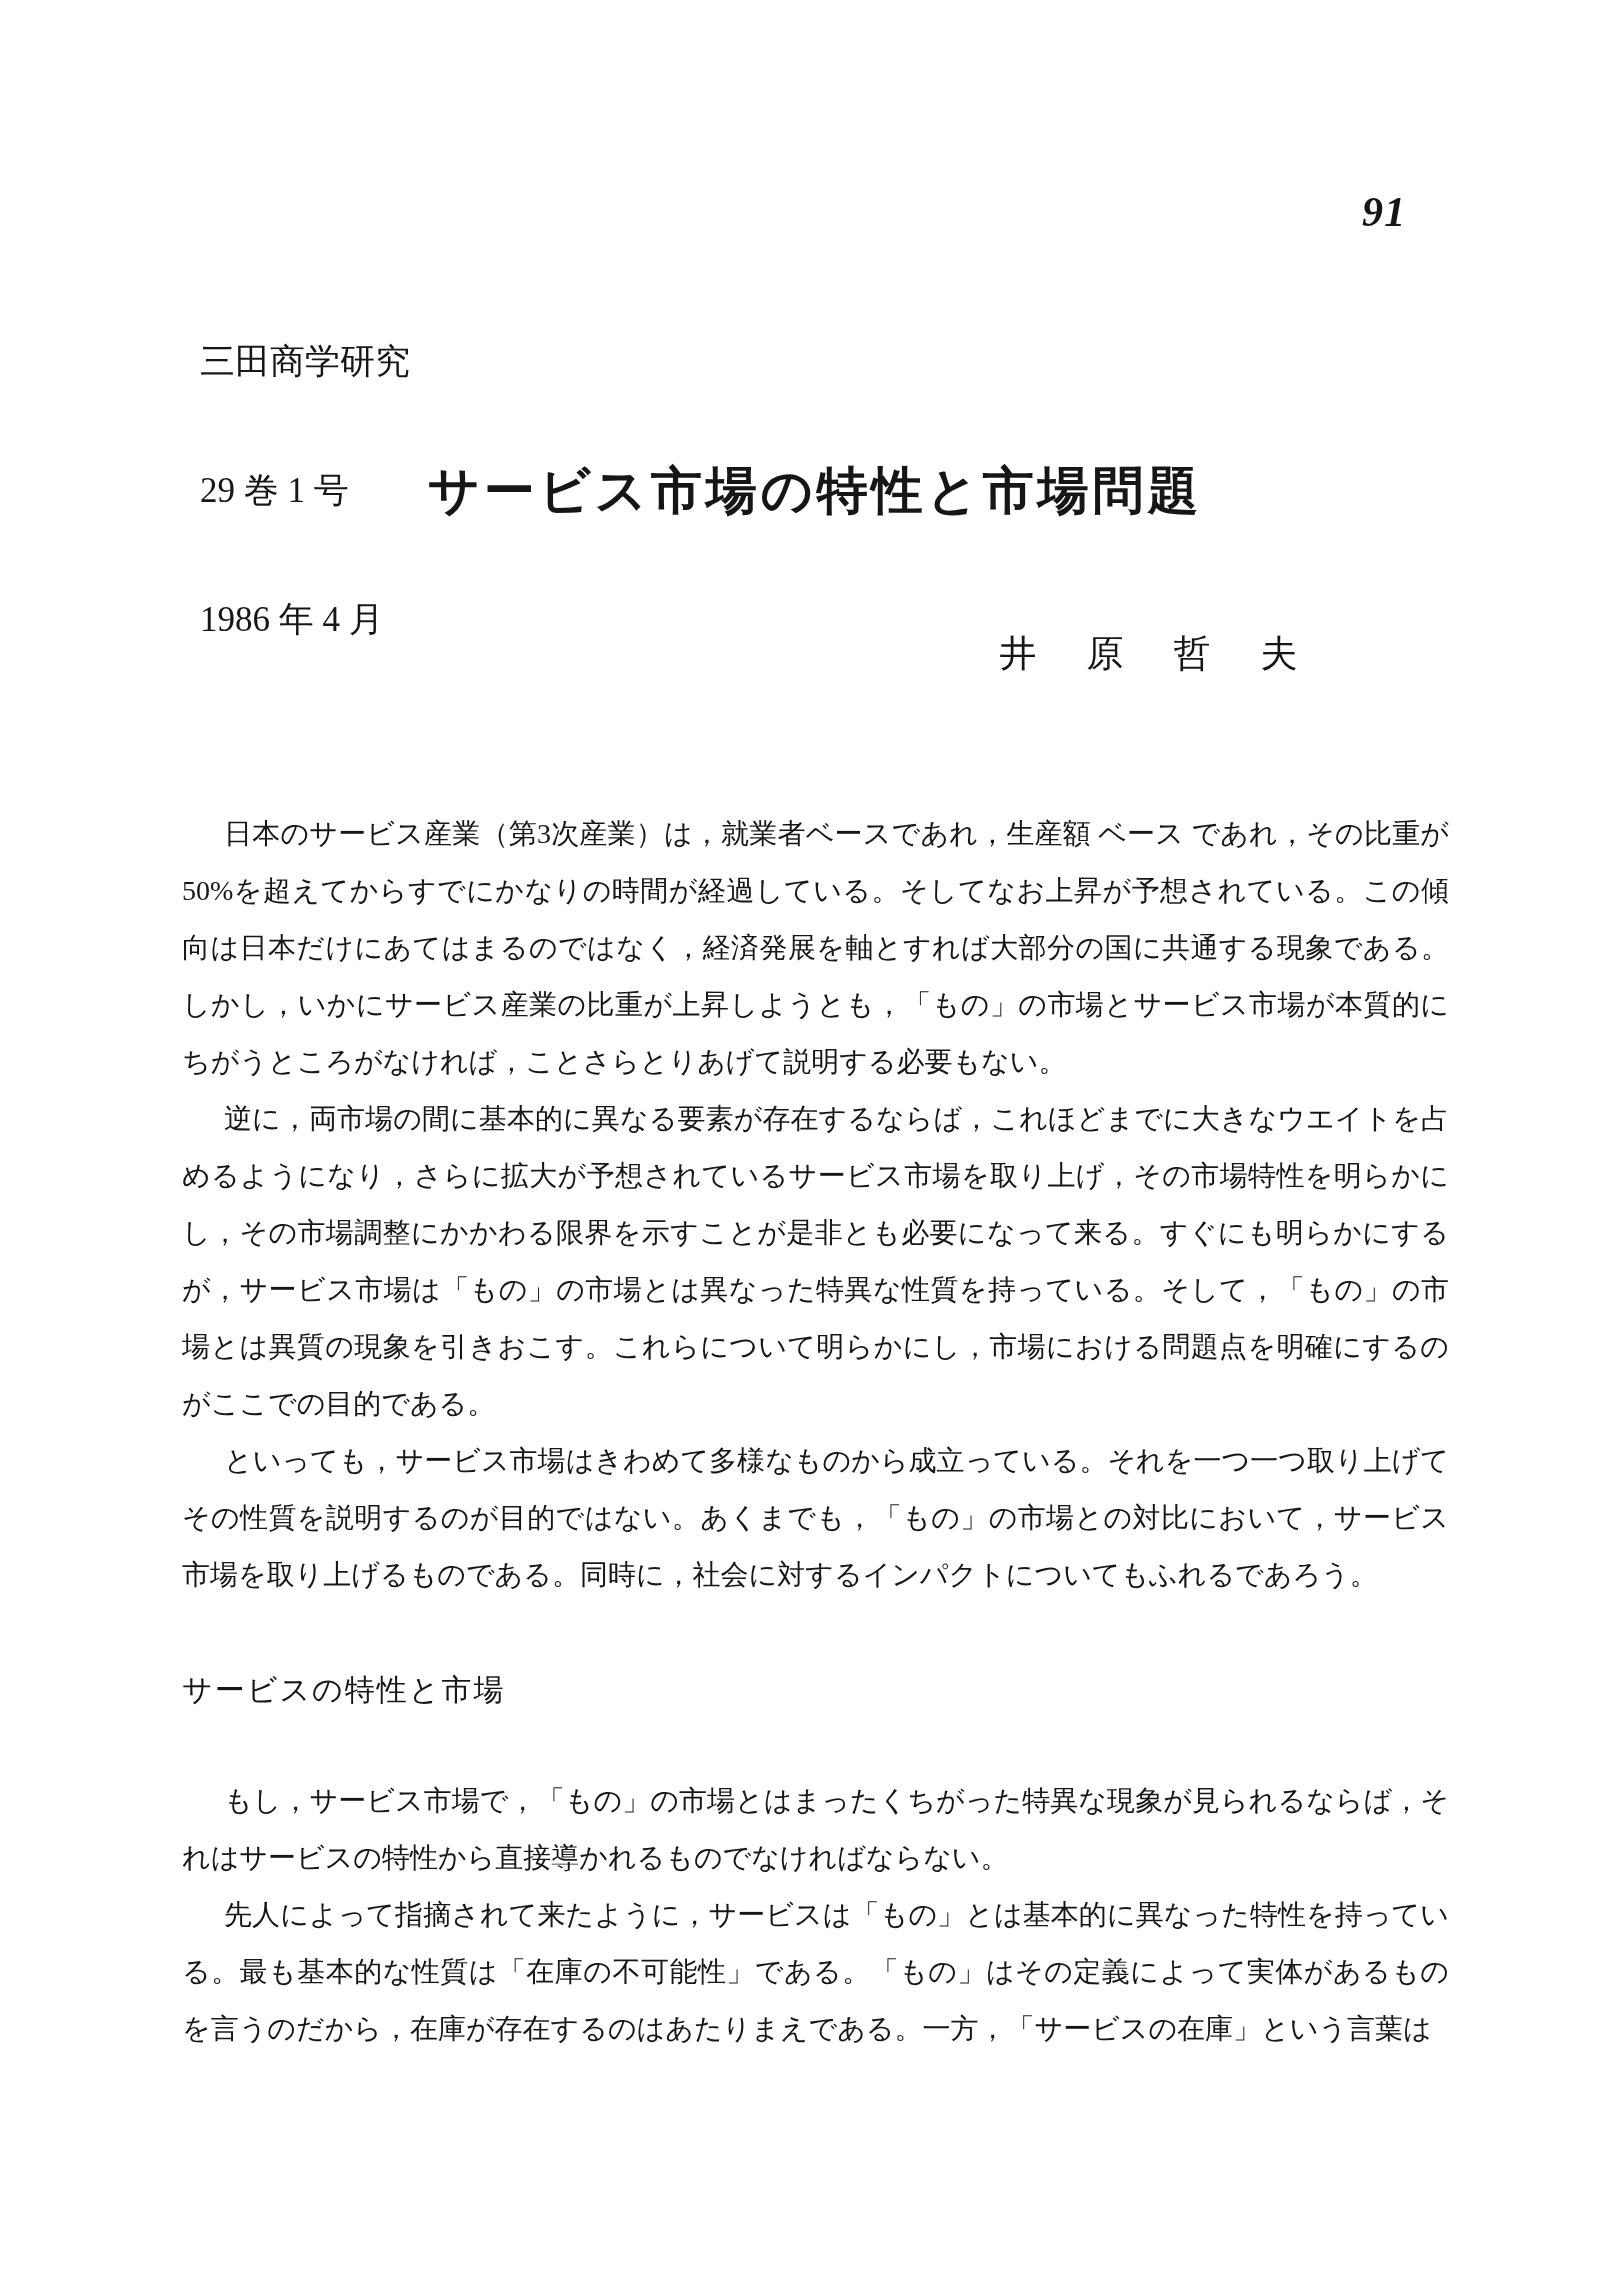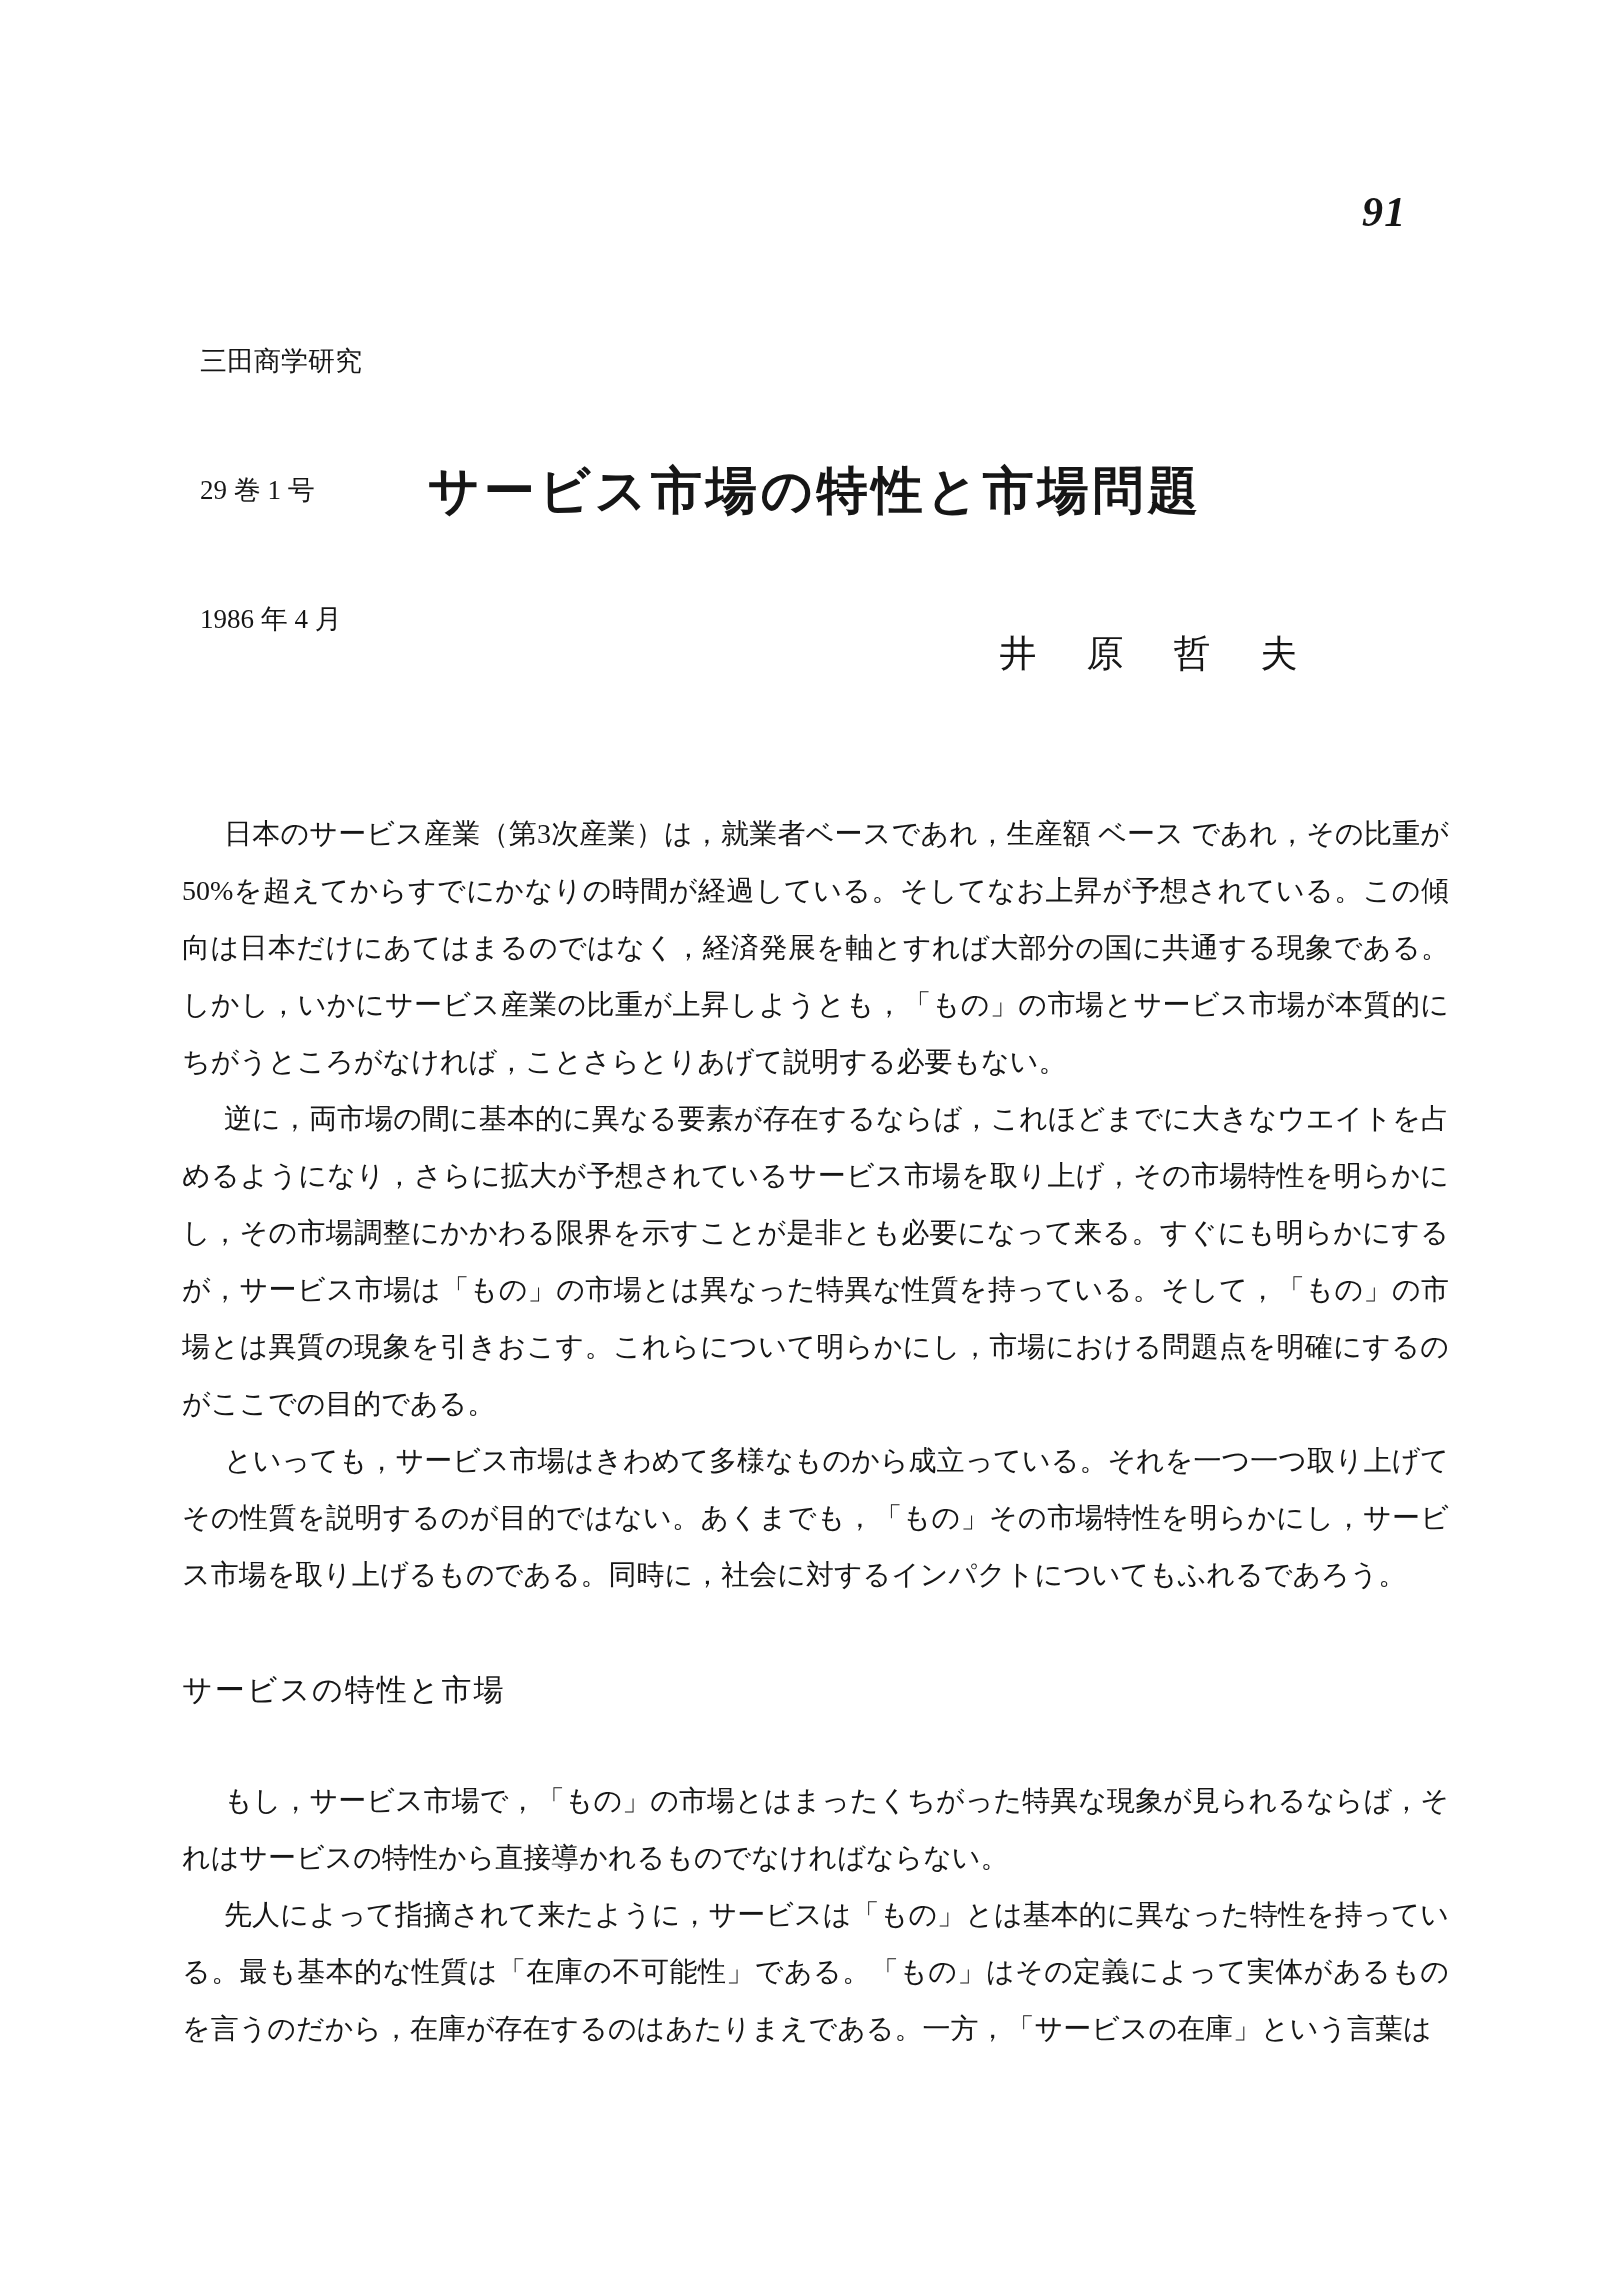--- a/index.html
+++ b/index.html
@@ -23,21 +23,21 @@
     top: 188px;
     font-size: 42px;
     font-style: italic;
     font-weight: 600;
     letter-spacing: 1.3px;
   }
   .journal-block {
     position: absolute;
     left: 200px;
     top: 254px;
-    font-size: 27px;
+    font-size: 35px;
     line-height: 43px;
     white-space: pre;
   }
   .article-title {
     position: absolute;
     left: 0;
     top: 453px;
     width: 100%;
     margin: 4px;
     text-align: center;
@@ -87,21 +87,21 @@
     <div>1986 年 4 月</div>
   </div>
 
   <h1 class="article-title">サービス市場の特性と市場問題</h1>
 
   <div class="article-author">井　原　哲　夫</div>
 
   <main class="article-body">
     <p>日本のサービス産業（第3次産業）は，就業者ベースであれ，生産額 ベース であれ，その比重が50%を超えてからすでにかなりの時間が経過している。そしてなお上昇が予想されている。この傾向は日本だけにあてはまるのではなく，経済発展を軸とすれば大部分の国に共通する現象である。しかし，いかにサービス産業の比重が上昇しようとも，「もの」の市場とサービス市場が本質的にちがうところがなければ，ことさらとりあげて説明する必要もない。</p>
     <p>逆に，両市場の間に基本的に異なる要素が存在するならば，これほどまでに大きなウエイトを占めるようになり，さらに拡大が予想されているサービス市場を取り上げ，その市場特性を明らかにし，その市場調整にかかわる限界を示すことが是非とも必要になって来る。すぐにも明らかにするが，サービス市場は「もの」の市場とは異なった特異な性質を持っている。そして，「もの」の市場とは異質の現象を引きおこす。これらについて明らかにし，市場における問題点を明確にするのがここでの目的である。</p>
-    <p>といっても，サービス市場はきわめて多様なものから成立っている。それを一つ一つ取り上げてその性質を説明するのが目的ではない。あくまでも，「もの」その市場特性を明らかにし，サービス市場を取り上げるものである。同時に，社会に対するインパクトについてもふれるであろう。</p>
+    <p>といっても，サービス市場はきわめて多様なものから成立っている。それを一つ一つ取り上げてその性質を説明するのが目的ではない。あくまでも，「もの」の市場との対比において，サービス市場を取り上げるものである。同時に，社会に対するインパクトについてもふれるであろう。</p>
 
     <h2 class="section-heading">サービスの特性と市場</h2>
 
     <p>もし，サービス市場で，「もの」の市場とはまったくちがった特異な現象が見られるならば，それはサービスの特性から直接導かれるものでなければならない。</p>
     <p>先人によって指摘されて来たように，サービスは「もの」とは基本的に異なった特性を持っている。最も基本的な性質は「在庫の不可能性」である。「もの」はその定義によって実体があるものを言うのだから，在庫が存在するのはあたりまえである。一方，「サービスの在庫」という言葉は</p>
   </main>
 
 </div>
 
 

